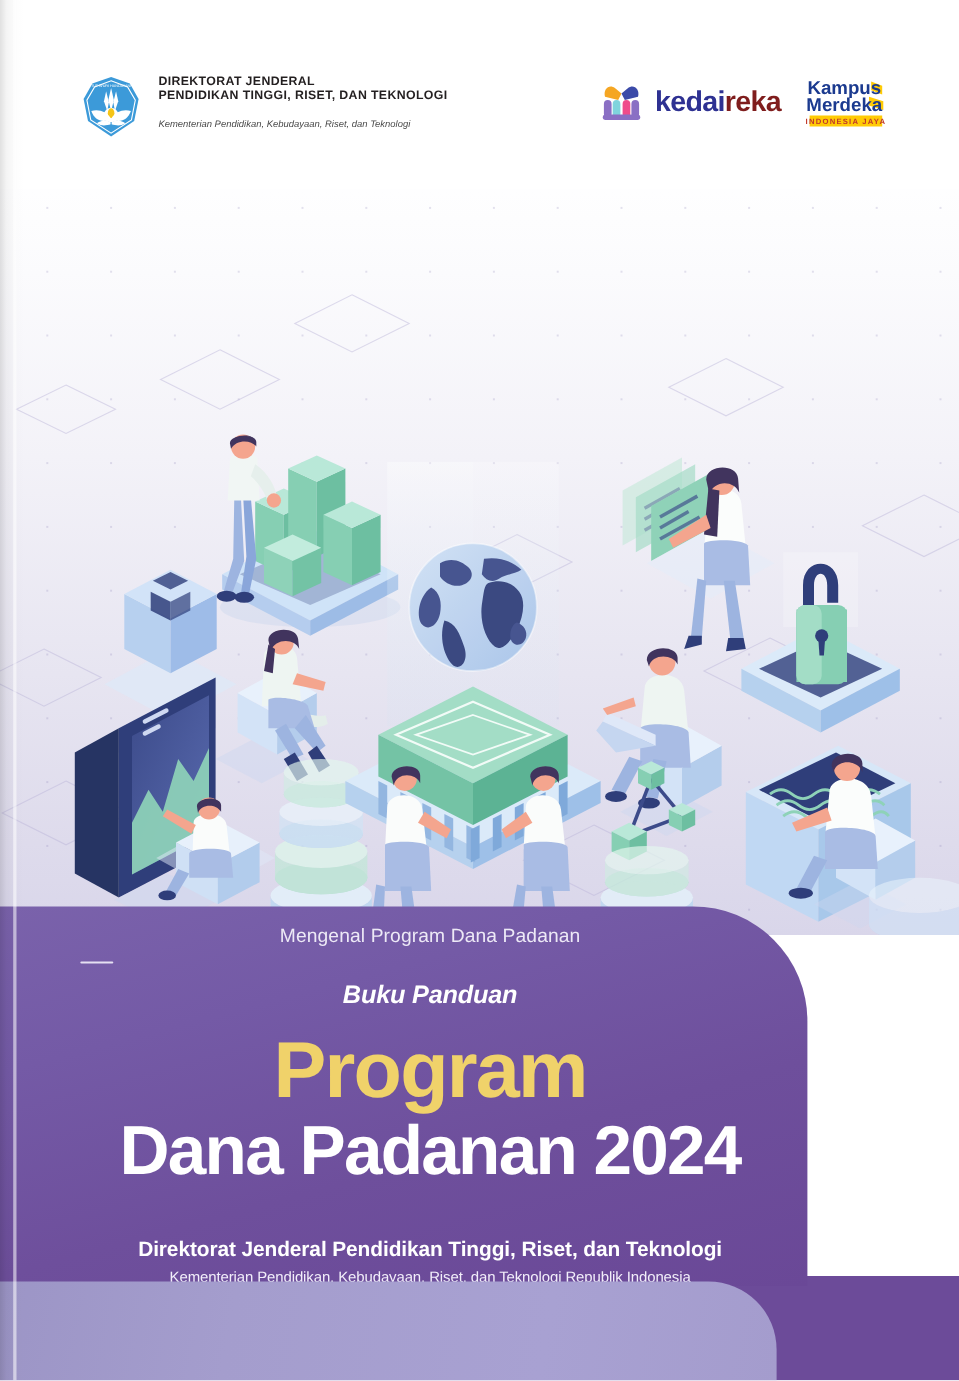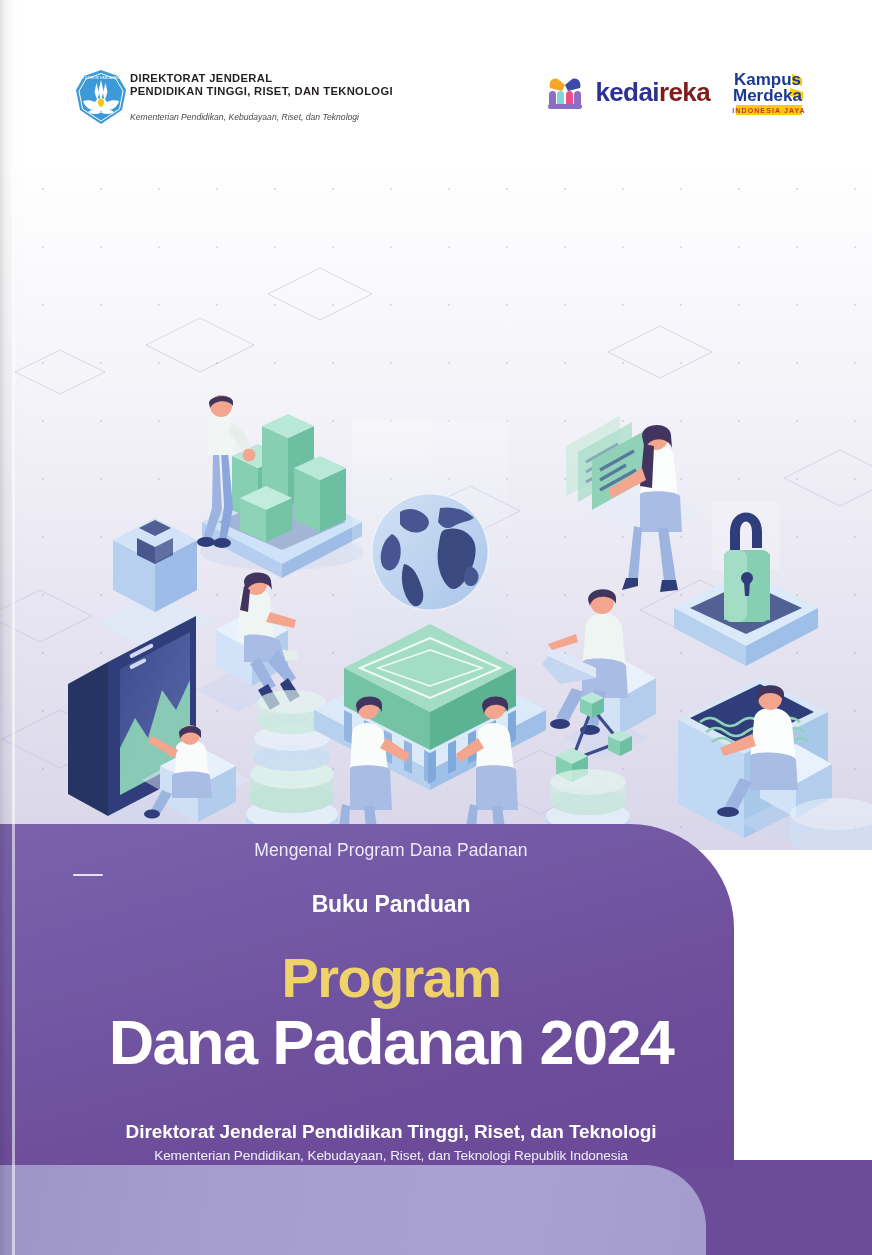--- a/index.html
+++ b/index.html
@@ -10,21 +10,21 @@
   
   .spine{position:absolute;left:0;top:0;width:26px;height:1255px;
     background:linear-gradient(to right,rgba(0,0,0,.12) 0%,rgba(0,0,0,.045) 22%,rgba(0,0,0,.005) 62%,rgba(0,0,0,0) 100%);
     z-index:60;pointer-events:none;}
   .spine2{position:absolute;left:12px;top:0;width:3px;height:1255px;
     background:rgba(255,255,255,.55);z-index:61;pointer-events:none;}
 
   
   .header{position:absolute;left:0;top:0;width:872px;height:172px;background:#fff;z-index:30;}
 
-  .kemdik{position:absolute;left:72px;top:68px;display:flex;align-items:center;}
+  .kemdik{position:absolute;left:72px;top:68px;display:flex;align-items:flex-start;gap:14px;}
   .tutwuri{width:58px;height:58px;position:relative;flex:none;}
   .kemdik-text{line-height:1.18;}
   .kemdik-l1,.kemdik-l2{font-size:11.2px;font-weight:bold;letter-spacing:.35px;color:#231f20;white-space:nowrap;}
   .kemdik-l3{font-size:8.6px;color:#4a4a4a;margin-top:13px;white-space:nowrap;font-style:italic;}
 
   .rightlogos{position:absolute;right:66px;top:66px;display:flex;align-items:center;gap:22px;}
 
   .kedaireka{display:flex;align-items:center;gap:9px;}
   .kd-mark{width:42px;height:38px;flex:none;}
   .kd-word{font-size:26px;font-weight:bold;letter-spacing:-.6px;line-height:1;}
@@ -43,22 +43,22 @@
 
   
   .panel{position:absolute;left:0;top:824px;width:734px;height:345px;
     border-top-right-radius:104px;
     background:linear-gradient(165deg,#7a62ab 0%,#745aa6 28%,#6e4f9c 62%,#6a4897 100%);
     z-index:20;text-align:center;}
   .panel-inner{position:absolute;left:72px;top:16px;right:24px;}
 
   .kicker{font-size:17.5px;color:#ede9f6;letter-spacing:.1px;line-height:1.25;}
   .rule{width:30px;height:2.4px;background:#e6e0f2;margin:12px 0 15px 1px;border-radius:2px;}
-  .subtitle{font-size:23px;font-weight:bold;color:#ffffff;letter-spacing:-.2px;line-height:1.2;}
-  .t1{font-size:56px;font-weight:bold;color:#f0d26a;letter-spacing:-1.6px;line-height:1.02;margin-top:30px;}
+  .subtitle{font-size:23px;font-style:italic;font-weight:bold;color:#ffffff;letter-spacing:-.2px;line-height:1.2;}
+  .t1{font-size:72px;font-weight:bold;color:#f0d26a;letter-spacing:-1.6px;line-height:1.02;margin-top:18px;}
   .t2{font-size:63px;font-weight:bold;color:#ffffff;letter-spacing:-1.6px;line-height:1.02;margin-top:4px;}
   .org{font-size:19px;font-weight:bold;color:#ffffff;margin-top:47px;letter-spacing:-.1px;}
   .min{font-size:13.6px;color:#f2eefa;margin-top:5px;letter-spacing:-.1px;}
 
   
   .botbar{position:absolute;left:0;top:1165px;width:706px;height:90px;
     border-top-right-radius:62px;
     background:linear-gradient(100deg,#9c95c6 0%,#a49dcd 30%,#a8a1d2 70%,#a49ccd 100%);
     z-index:25;}
   .panel-bg-bottom{position:absolute;left:0;top:1160px;width:872px;height:95px;

